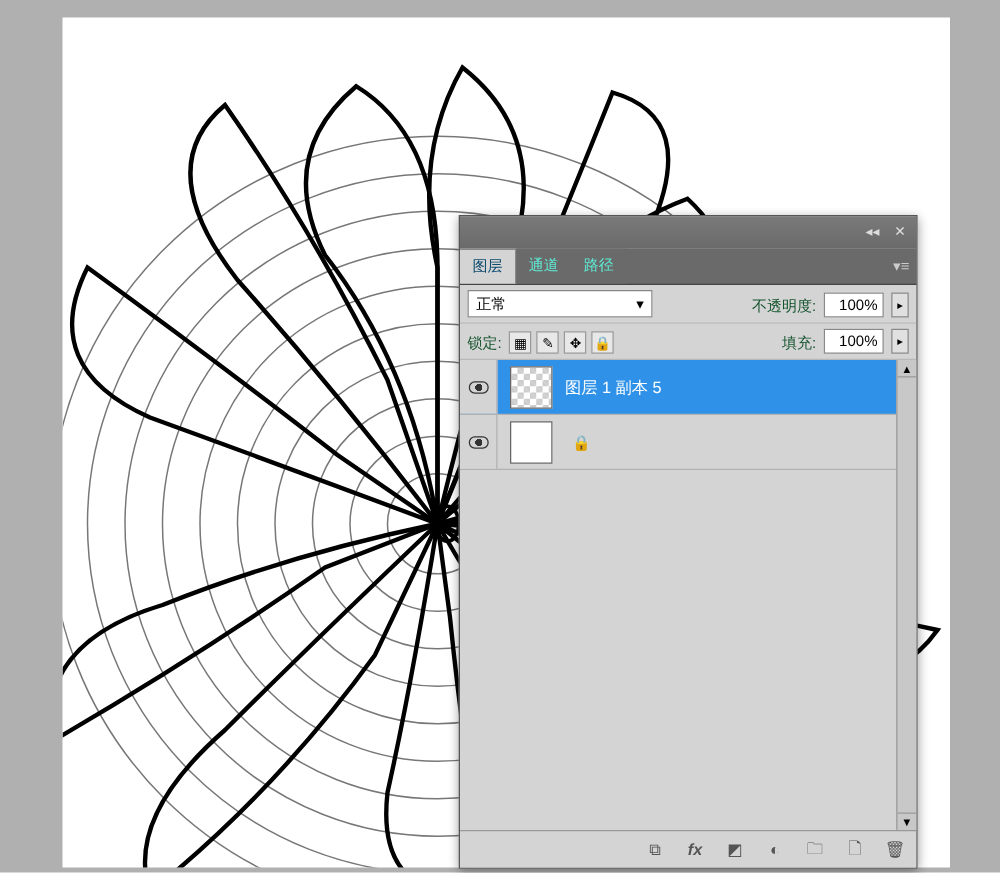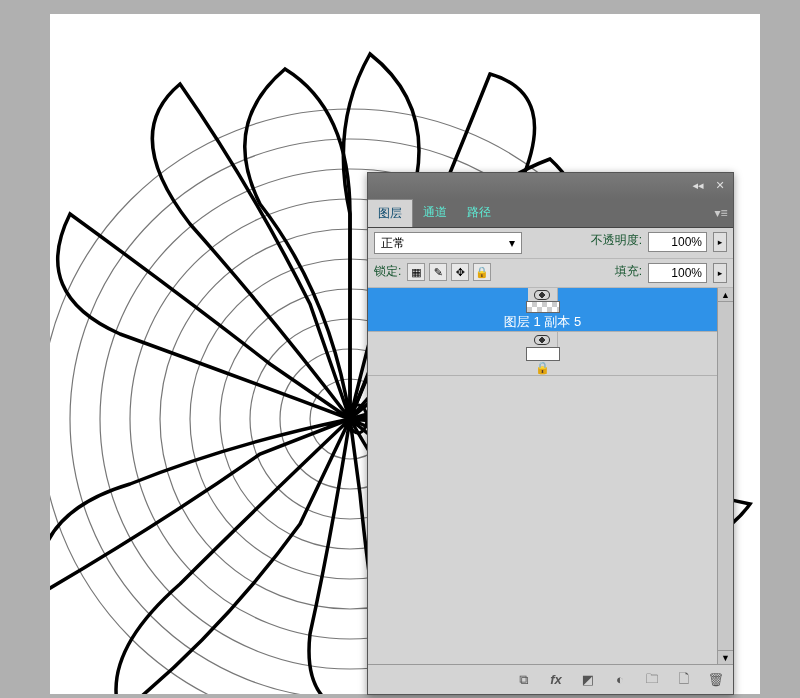--- a/index.html
+++ b/index.html
@@ -70,40 +70,40 @@
       margin-left: auto;
       width: 24px;
       display: flex;
       align-items: center;
       justify-content: center;
       color: #ccc;
       cursor: pointer;
     }
     .row {
       display: flex;
-      align-items: flex-start;
+      align-items: flex-end;
       padding: 4px 6px;
       gap: 6px;
       background: #d4d4d4;
       border-bottom: 1px solid #b8b8b8;
     }
     .blend-select {
       flex: 0 0 148px;
       height: 22px;
       background: #fff;
       border: 1px solid #888;
       display: flex;
       align-items: center;
       justify-content: space-between;
       padding: 0 6px;
       cursor: pointer;
     }
     .label { color: #14532d; white-space: nowrap; }
     .pct-box {
-      width: 59px;
+      width: 48px;
       height: 20px;
       background: #fff;
       border: 1px solid #888;
       display: flex;
       align-items: center;
       justify-content: flex-end;
       padding: 0 4px;
     }
     .arrow-btn {
       width: 14px;
@@ -149,21 +149,20 @@
       justify-content: center;
       font-size: 9px;
       cursor: pointer;
     }
     .layers-scroll .sb.bottom { border-bottom: none; border-top: 1px solid #999; margin-top: auto; }
     .layer-row {
       display: flex;
       align-items: center;
       height: 44px;
       border-bottom: 1px solid #b0b0b0;
-      flex-direction: column;
     }
     .layer-row.selected { background: #2f92e8; color: #fff; }
     .vis-col {
       width: 30px;
       height: 100%;
       display: flex;
       align-items: center;
       justify-content: center;
       border-right: 1px solid #b0b0b0;
       background: #d4d4d4;

